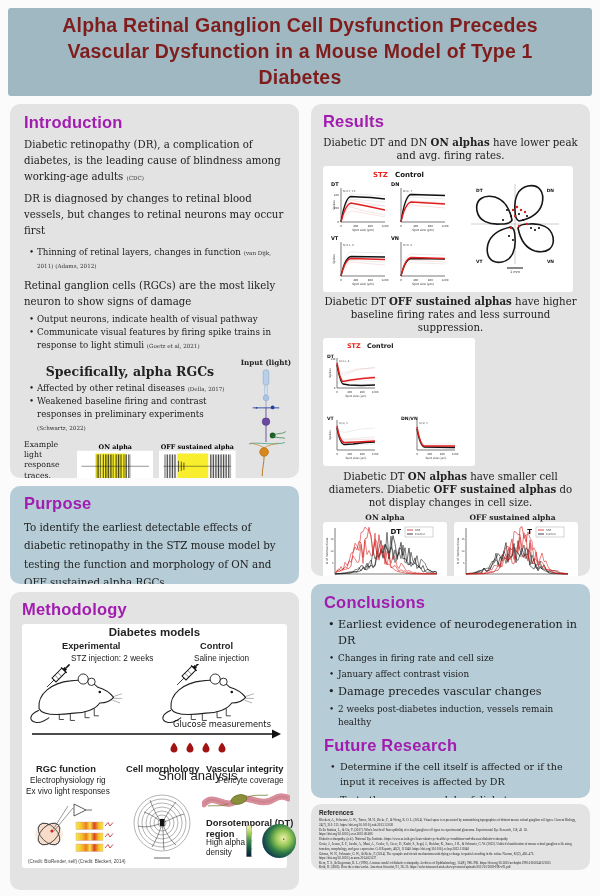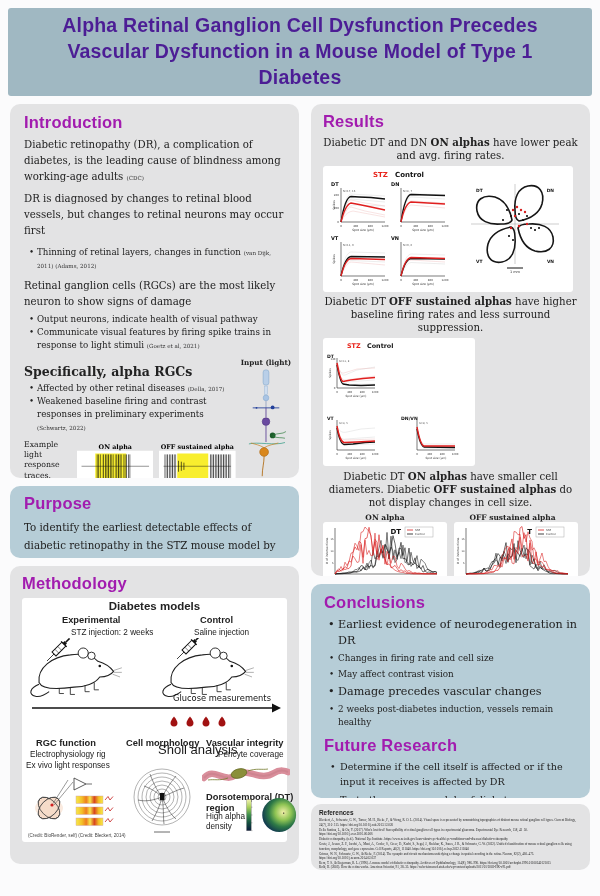--- a/index.html
+++ b/index.html
@@ -1,29 +1,29 @@
 <!DOCTYPE html>
 <html><head>
 <meta charset="utf-8">
 <style>
   html,body{margin:0;padding:0;background:#fff;}
   .poster{position:relative;width:600px;height:896px;background:#fbfbfc;overflow:hidden;
           font-family:"DejaVu Serif",serif;color:#222;}
   .titleband{position:absolute;left:8px;top:8px;width:584px;height:88px;background:#a0b8c2;
              border-radius:3px;display:flex;align-items:center;justify-content:center;}
   .titleband h1{font-family:"Liberation Sans",sans-serif;font-weight:700;font-size:19.5px;
-                line-height:1.32;color:#4c1d95;text-align:center;margin:0;padding:0 28px;letter-spacing:.2px;}
+                line-height:1.32;color:#7f1d1d;text-align:center;margin:0;padding:0 28px;letter-spacing:.2px;}
   .col{position:absolute;top:104px;}
   .col-l{left:10px;width:289px;}
   .col-r{left:311px;width:279px;}
   .card{border-radius:10px;box-sizing:border-box;overflow:hidden;}
   .gray{background:#e3e3e4;}
   .blue{background:#b6cdd7;}
   h2{font-family:"Liberation Sans",sans-serif;font-weight:700;font-size:16.5px;margin:0 0 5px;color:#a21caf;letter-spacing:.2px;}
-  h3.sub{font-size:12.5px;font-weight:700;margin:6px 0 3px;}
+  h3.sub{font-size:12.5px;font-weight:700;margin:6px 0 3px;text-align:center;}
   .body{font-size:10.2px;line-height:1.55;margin:0 0 7px;}
   .cite{font-size:5.6px;color:#333;}
   ul{margin:0 0 6px;padding:0;list-style:none;}
   li.b1{font-size:8.7px;line-height:1.5;padding-left:13px;position:relative;}
   li.b1:before{content:"\2022";position:absolute;left:5px;}
   .intro-bottom{display:flex;}
   .intro-left{width:212px;}
   .neuron-col{width:64px;text-align:center;}
   .nlabel{font-size:7.2px;font-weight:700;}
   .tinycredit{font-size:4.6px;color:#444;line-height:1.25;}
@@ -160,21 +160,21 @@
             <path d="M12,80 C20,77.5 40,82 50,78.5" stroke="#3aa08a" stroke-width="0.8" fill="none"></path>
             <path d="M28,84 C23,81 19,80.5 14,79 M28,84 C33,81 38,80.5 43,79" stroke="#c87f18" stroke-width="0.7" fill="none"></path>
             <circle cx="28" cy="88.5" r="4.6" fill="#d9871c" stroke="#b06a10" stroke-width="0.7"></circle>
             <path d="M28,93 C28,100 26,106 26,114" stroke="#b06a10" stroke-width="0.9" fill="none"></path>
           </svg>
 
         </div>
       </div>
     </div>
 
-    <div class="card blue" style="height:72px;padding:8px 14px;margin-top:8px;">
+    <div class="card blue" style="height:98px;padding:8px 14px;margin-top:8px;">
       <h2>Purpose</h2>
       <p class="purpose-text">To identify the earliest detectable effects of diabetic retinopathy in the STZ mouse model by testing the function and morphology of ON and OFF sustained alpha RGCs.</p>
     </div>
 
     <div class="card gray" style="height:298px;padding:8px 12px;margin-top:8px;">
       <h2>Methodology</h2>
       <div class="wp mpanel">
         <div class="mlab dm-title">Diabetes models</div>
         <div class="mlab grp-title" style="top:17px;left:40px;">Experimental</div>
         <div class="mlab grp-sub" style="top:30px;left:34px;padding-left:15px;">STZ injection: 2 weeks</div>
@@ -643,21 +643,21 @@
         </svg>
         </div>
       </div>
     </div>
 
     <div class="card blue" style="height:214px;padding:9px 13px;margin-top:8px;">
       <h2>Conclusions</h2>
       <ul>
         <li class="cb">Earliest evidence of neurodegeneration in DR</li>
         <li class="cs">Changes in firing rate and cell size</li>
-        <li class="cs">May affect contrast vision</li>
+        <li class="cs">January affect contrast vision</li>
         <li class="cb">Damage precedes vascular changes</li>
         <li class="cs">2 weeks post-diabetes induction, vessels remain healthy</li>
       </ul>
       <h2 style="margin-top:7px;">Future Research</h2>
       <ul>
         <li class="fb">Determine if the cell itself is affected or if the input it receives is affected by DR</li>
         <li class="fb">Test other mouse models of diabetes</li>
 
       </ul>
     </div>

